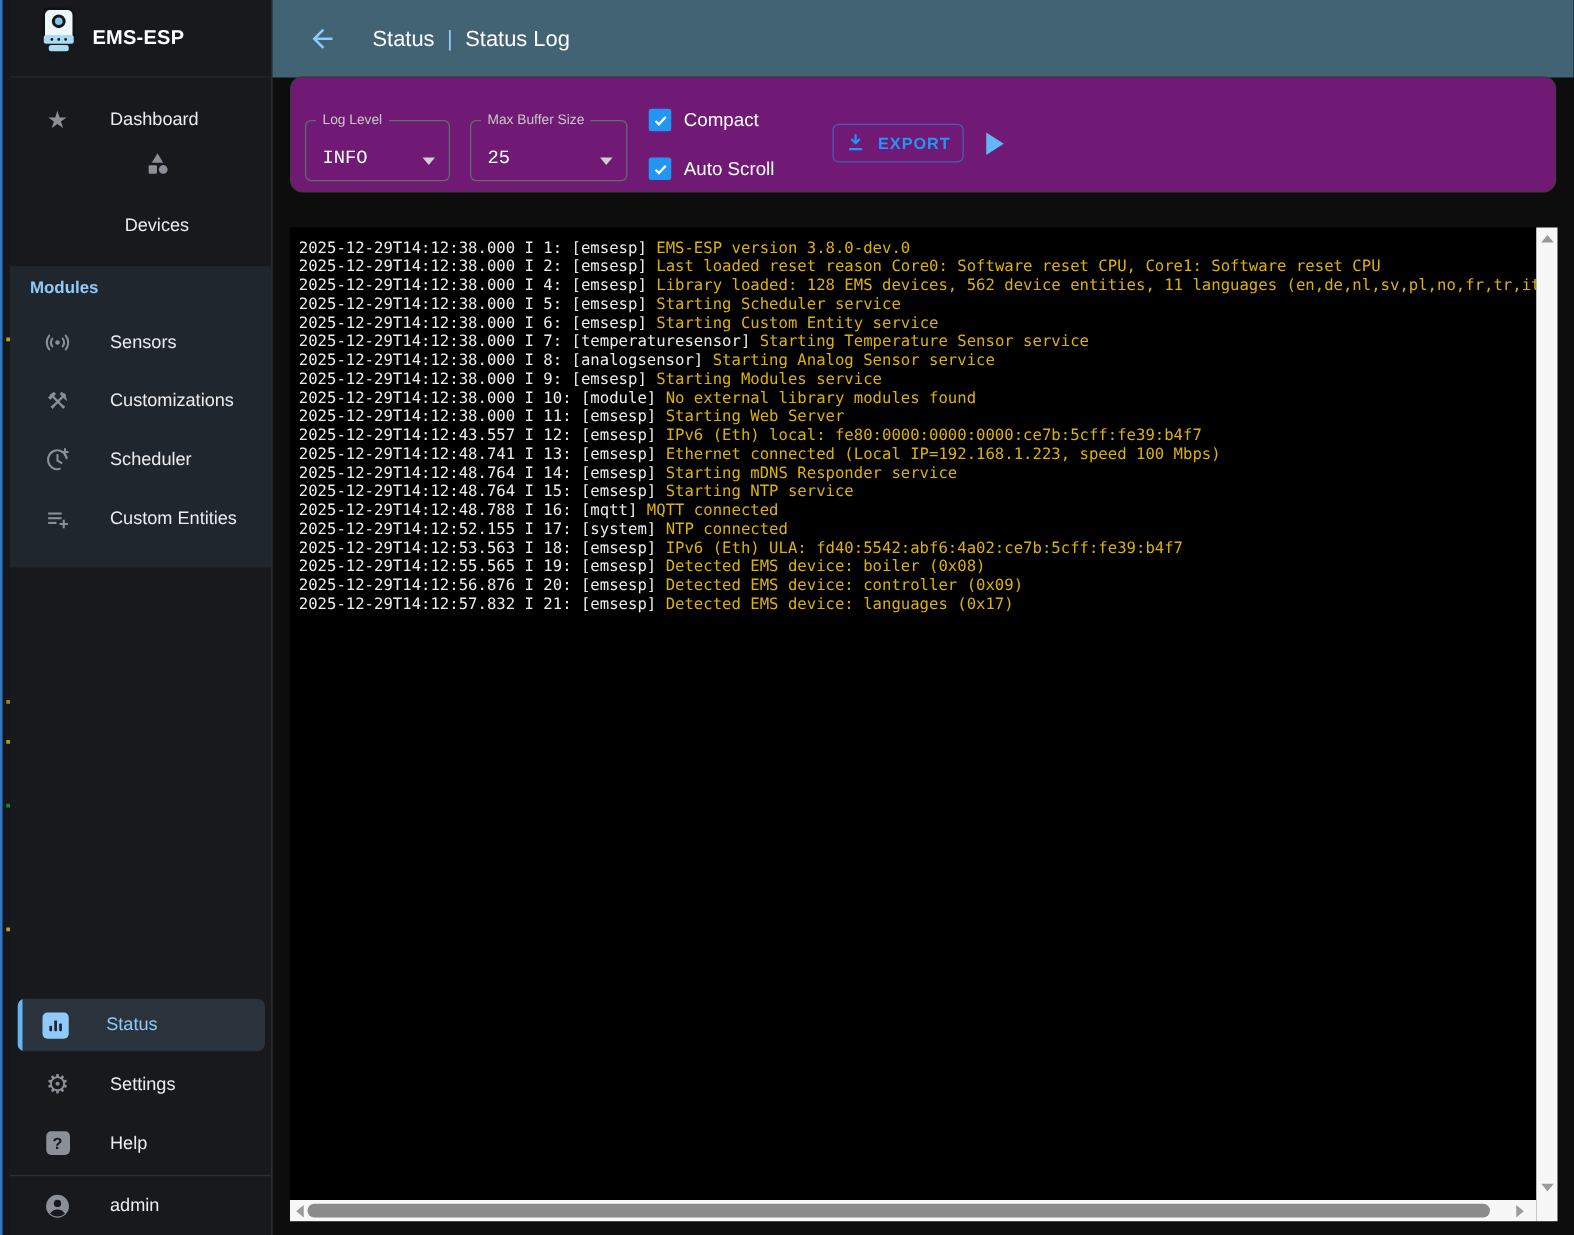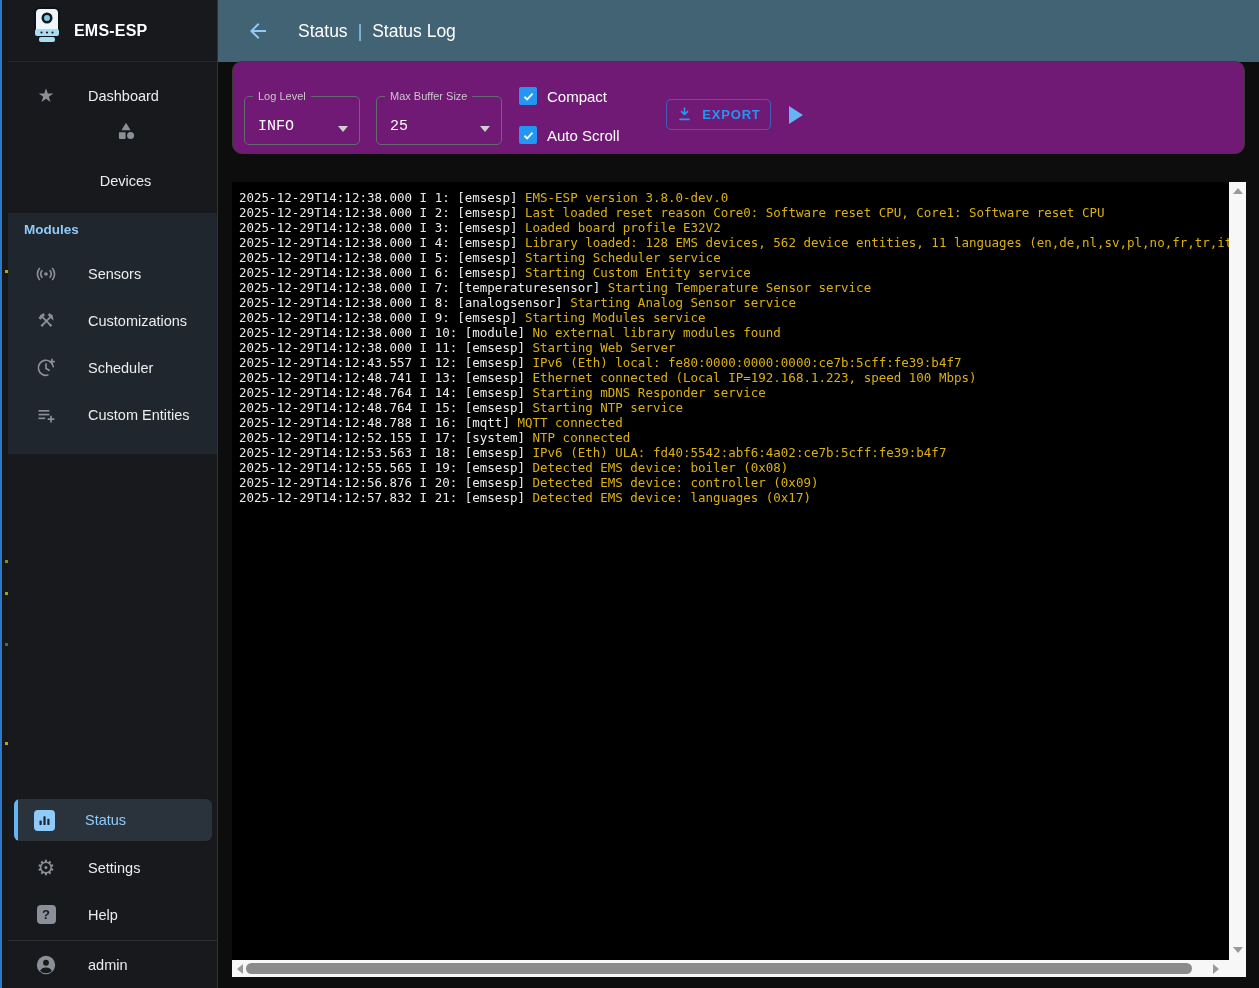--- a/index.html
+++ b/index.html
@@ -286,21 +286,20 @@
         <span>EXPORT</span>
       </button>
 
       <span class="play-btn"></span>
     </div>
 
     <div class="log-area">
       <div class="log-content">
           <div class="log-line"><span>2025-12-29T14:12:38.000 I 1: [emsesp] </span><span class="log-msg">EMS-ESP version 3.8.0-dev.0</span></div>
           <div class="log-line"><span>2025-12-29T14:12:38.000 I 2: [emsesp] </span><span class="log-msg">Last loaded reset reason Core0: Software reset CPU, Core1: Software reset CPU</span></div>
-          <div class="log-line"><span>2025-12-29T14:12:38.000 I 3: [emsesp] </span><span class="log-msg">Loaded board profile E32V2</span></div>
           <div class="log-line"><span>2025-12-29T14:12:38.000 I 4: [emsesp] </span><span class="log-msg">Library loaded: 128 EMS devices, 562 device entities, 11 languages (en,de,nl,sv,pl,no,fr,tr,it,sk,cz)</span></div>
           <div class="log-line"><span>2025-12-29T14:12:38.000 I 5: [emsesp] </span><span class="log-msg">Starting Scheduler service</span></div>
           <div class="log-line"><span>2025-12-29T14:12:38.000 I 6: [emsesp] </span><span class="log-msg">Starting Custom Entity service</span></div>
           <div class="log-line"><span>2025-12-29T14:12:38.000 I 7: [temperaturesensor] </span><span class="log-msg">Starting Temperature Sensor service</span></div>
           <div class="log-line"><span>2025-12-29T14:12:38.000 I 8: [analogsensor] </span><span class="log-msg">Starting Analog Sensor service</span></div>
           <div class="log-line"><span>2025-12-29T14:12:38.000 I 9: [emsesp] </span><span class="log-msg">Starting Modules service</span></div>
           <div class="log-line"><span>2025-12-29T14:12:38.000 I 10: [module] </span><span class="log-msg">No external library modules found</span></div>
           <div class="log-line"><span>2025-12-29T14:12:38.000 I 11: [emsesp] </span><span class="log-msg">Starting Web Server</span></div>
           <div class="log-line"><span>2025-12-29T14:12:43.557 I 12: [emsesp] </span><span class="log-msg">IPv6 (Eth) local: fe80:0000:0000:0000:ce7b:5cff:fe39:b4f7</span></div>
           <div class="log-line"><span>2025-12-29T14:12:48.741 I 13: [emsesp] </span><span class="log-msg">Ethernet connected (Local IP=192.168.1.223, speed 100 Mbps)</span></div>

